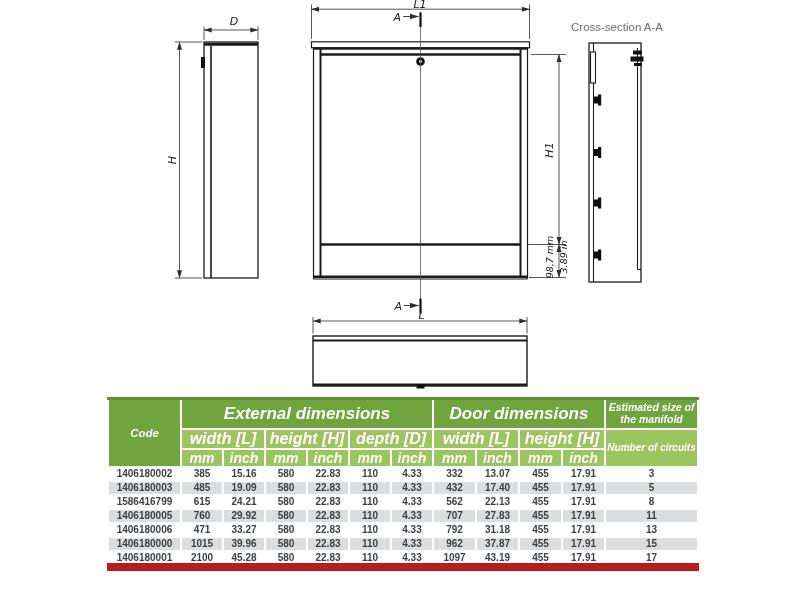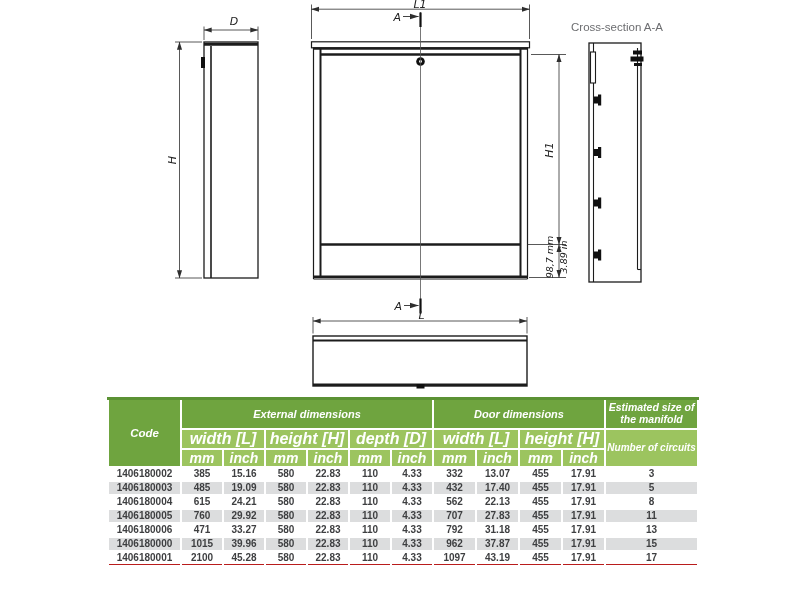--- a/index.html
+++ b/index.html
@@ -10,31 +10,31 @@
   .dim-label{font-style:italic;font-size:11px;fill:#222;}
   .dim-label-sm{font-style:italic;font-size:9.5px;fill:#222;}
   .cs-title{font-family:"Liberation Sans",sans-serif;font-size:11.5px;fill:#6c6d70;font-style:normal;}
 
   table.spec{position:absolute;left:107px;top:397px;width:590px;border-collapse:collapse;
              table-layout:fixed;font-family:"Liberation Sans",sans-serif;}
   table.spec th,table.spec td{border:2px solid #ffffff;padding:0;vertical-align:middle;text-align:center;}
   table.spec thead th{color:#ffffff;font-style:italic;font-weight:bold;}
   .bg-dark{background:#6FA43F;}
   .bg-light{background:#9CC45F;}
-  tr.r1{height:30px;} tr.r1 th{font-size:11px;}
+  tr.r1{height:30px;} tr.r1 th{font-size:17px;}
   tr.r1 th.est{font-size:10.5px;line-height:1.12;}
   tr.r1 th.code-h{font-size:11.5px;}
   tr.r2{height:20px;} tr.r2 th{font-size:16px;}
   tr.r2 th.circ{font-size:10px;line-height:1.15;}
   tr.r3{height:18px;} tr.r3 th{font-size:14px;}
   tr.r1 th{border-top:3px solid #5B9234;}
   tbody tr{height:14px;}
   tbody td{font-size:10px;font-weight:bold;color:#3E3F41;background:#ffffff;}
   tbody tr:nth-child(even) td{background:#DCDDDE;}
-  tbody tr:last-child td{border-bottom:1px solid #b91c1c;}
+  tbody tr:last-child td{border-bottom:8px solid #b91c1c;}
 </style>
 </head>
 <body>
 
 <div id="page">
 
   <svg width="800" height="396" viewBox="0 0 800 396">
     <defs>
       <marker id="arr" viewBox="0 0 10 8" refX="9.6" refY="4" markerWidth="10" markerHeight="8" orient="auto-start-reverse">
         <path d="M10,4 L0,0.8 L0,7.2 Z" fill="#2e2e2e"></path>
@@ -214,21 +214,21 @@
           <td>22.83</td>
           <td>110</td>
           <td>4.33</td>
           <td>432</td>
           <td>17.40</td>
           <td>455</td>
           <td>17.91</td>
           <td>5</td>
       </tr>
       <tr>
-        <td>1406180004</td>
+        <td>1586416799</td>
           <td>615</td>
           <td>24.21</td>
           <td>580</td>
           <td>22.83</td>
           <td>110</td>
           <td>4.33</td>
           <td>562</td>
           <td>22.13</td>
           <td>455</td>
           <td>17.91</td>

